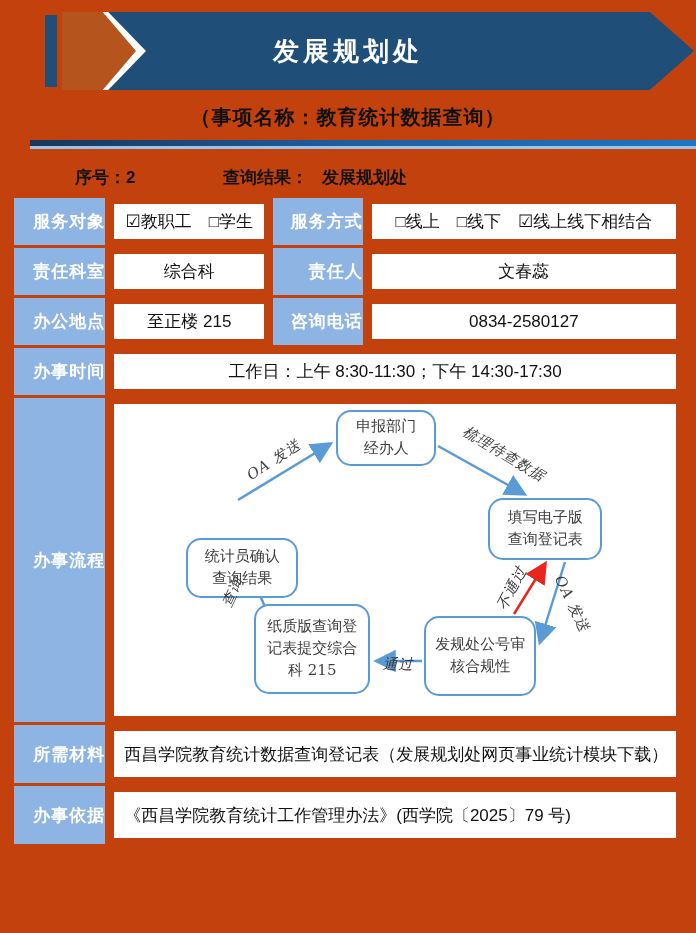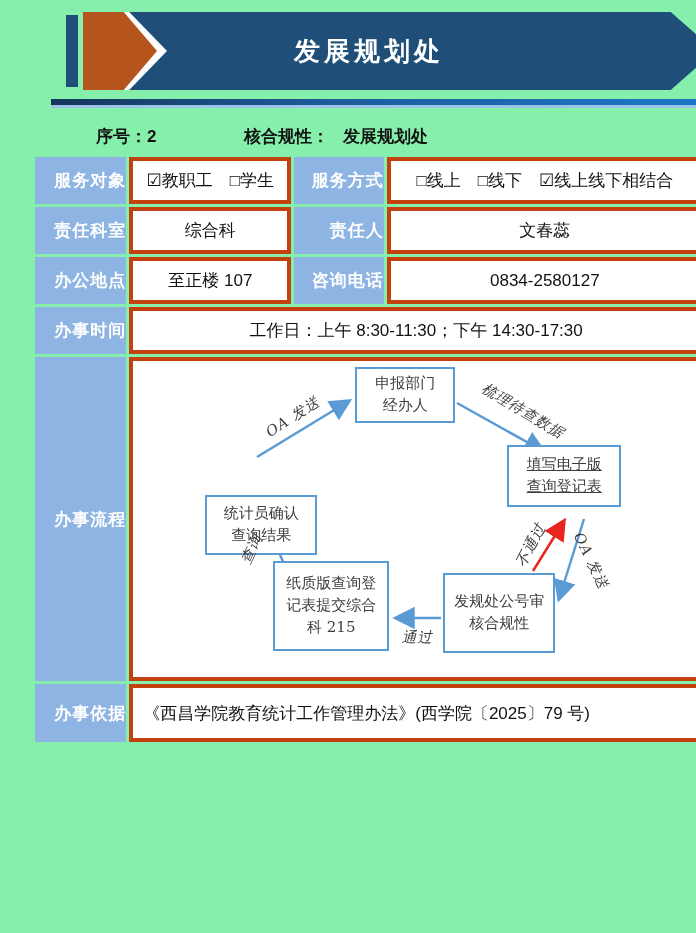--- a/index.html
+++ b/index.html
@@ -1,17 +1,17 @@
 <!DOCTYPE html>
 <html><head>
 <meta charset="utf-8">
 <style>
   * { margin: 0; padding: 0; box-sizing: border-box; }
   body { background: #ffffff; font-family: "Liberation Sans", sans-serif; }
-  .page { position: relative; width: 696px; height: 933px; background: #86efac; overflow: hidden; padding-left: 21px; }
+  .page { position: relative; width: 696px; height: 933px; background: #c2410c; overflow: hidden; }
 
   
   .banner { position: relative; height: 78px; margin-top: 12px; }
   .banner-leftbar { position: absolute; left: 45px; top: 3px; width: 12px; height: 72px; background: #1f4e79; }
   .banner-main {
     position: absolute; left: 62px; top: 0; width: 632px; height: 78px;
     background: #1f4e79;
     clip-path: polygon(0 0, 93% 0, 100% 50%, 93% 100%, 0 100%);
     display: flex; align-items: center; justify-content: center;
   }
@@ -34,32 +34,32 @@
   
   .meta-line { margin: 17px 0 0 75px; font-size: 17px; font-weight: bold; color: #111; }
   .meta-line .serial { display: inline-block; min-width: 148px; }
   .meta-line .unit-value { margin-left: 14px; }
 
   
   table.info { border-collapse: separate; border-spacing: 3px; margin: 6px 0 0 11px; width: 674px; table-layout: fixed; }
   col.c1 { width: 90px; } col.c2 { width: 160px; } col.c3 { width: 88px; } col.c4 { width: 312px; }
   td { vertical-align: middle; font-size: 17px; color: #111; }
   td.hdr { background: #8db4e2; color: #ffffff; font-weight: bold; text-align: right; letter-spacing: 1px; }
-  td.val { background: #fff; border: 4px solid #c2410c; text-align: center; }
+  td.val { background: #fff; border: 6px solid #c2410c; text-align: center; }
   td.val.left { text-align: left; padding-left: 10px; }
   tr.r-sm td { height: 47px; }
   tr.r-md td { height: 58px; }
   tr.r-flow td { height: 324px; }
 
   
   .flow-cell { position: relative; padding: 0; }
   .flow-wrap { position: absolute; inset: 0; }
   .flow-wrap svg { position: absolute; left: 0; top: 0; }
   .node {
-    position: absolute; background: #ffffff; border: 2.4px solid #5b9bd5; border-radius: 0;
+    position: absolute; background: #ffffff; border: 2.4px solid #5b9bd5; border-radius: 15px;
     display: flex; align-items: center; justify-content: center; text-align: center;
     font-family: "DejaVu Serif", serif; font-size: 15px; color: #3d3d3d;
     line-height: 1.45; white-space: pre-line;
   }
   .edge-label {
     position: absolute; font-family: "DejaVu Serif", serif; font-style: italic;
     font-size: 14.5px; color: #3d3d3d; letter-spacing: 1px; white-space: nowrap;
   }
 </style>
 </head>
@@ -69,24 +69,25 @@
 
   <div class="banner">
     <div class="banner-leftbar"></div>
     <div class="banner-main">
       <span class="banner-title">发展规划处</span>
     </div>
     <div class="banner-arrow-outline"></div>
     <div class="banner-arrow"></div>
   </div>
 
+  <div class="subtitle">（事项名称：教育统计数据查询）</div>
   <div class="divider"></div>
 
   <div class="meta-line">
-    <span class="serial">序号：2</span><span>核合规性：</span><span class="unit-value">发展规划处</span>
+    <span class="serial">序号：2</span><span>查询结果：</span><span class="unit-value">发展规划处</span>
   </div>
 
   <table class="info">
     <colgroup>
         <col class="c1">
         <col class="c2">
         <col class="c3">
         <col class="c4">
       </colgroup>
 
@@ -100,21 +101,21 @@
 
     <tr class="r-sm">
       <td class="hdr">责任科室</td>
       <td class="val">综合科</td>
       <td class="hdr">责任人</td>
       <td class="val">文春蕊</td>
     </tr>
 
     <tr class="r-sm">
       <td class="hdr">办公地点</td>
-      <td class="val">至正楼 107</td>
+      <td class="val">至正楼 215</td>
       <td class="hdr">咨询电话</td>
       <td class="val">0834-2580127</td>
     </tr>
 
     <tr class="r-sm">
       <td class="hdr">办事时间</td>
       <td class="val" colspan="3">工作日：上午 8:30-11:30；下午 14:30-17:30</td>
     </tr>
 
     <tr class="r-flow">
@@ -134,40 +135,44 @@
             <path d="M124,96 L216,40" stroke="#5b9bd5" stroke-width="2.5" fill="none" marker-end="url(#mblue)"></path>
             <path d="M324,42 L410,90" stroke="#5b9bd5" stroke-width="2.5" fill="none" marker-end="url(#mblue)"></path>
             <path d="M451,158 L426,238" stroke="#5b9bd5" stroke-width="2.5" fill="none" marker-end="url(#mblue)"></path>
             <path d="M400,210 L431,160" stroke="#e8251f" stroke-width="2.5" fill="none" marker-end="url(#mred)"></path>
             <path d="M308,257 L263,257" stroke="#5b9bd5" stroke-width="2.5" fill="none" marker-end="url(#mblue)"></path>
             <path d="M155,212 L134,164" stroke="#5b9bd5" stroke-width="2.5" fill="none" marker-end="url(#mblue)"></path>
           </svg>
 
           <div class="node" style="left:222px; top:6px; width:100px; height:56px;">申报部门
 经办人</div>
-          <div class="node" style="left:374px; top:84px; width:114px; height:62px;text-decoration:underline;">填写电子版
+          <div class="node" style="left:374px; top:94px; width:114px; height:62px;">填写电子版
 查询登记表</div>
           <div class="node" style="left:310px; top:212px; width:112px; height:80px;">发规处公号审
 核合规性</div>
           <div class="node" style="left:140px; top:200px; width:116px; height:90px;">纸质版查询登
 记表提交综合
 科 215</div>
           <div class="node" style="left:72px; top:98px; width:112px; height:60px;margin-top:36px;">统计员确认
 查询结果</div>
 
           <div class="edge-label" style="left:160px; top:56px; transform:translate(-50%,-50%) rotate(-33deg);">OA 发送</div>
           <div class="edge-label" style="left:390px; top:50px; transform:translate(-50%,-50%) rotate(31deg);">梳理待查数据</div>
           <div class="edge-label" style="left:458px; top:200px; transform:translate(-50%,-50%) rotate(64deg);">OA 发送</div>
           <div class="edge-label" style="left:398px; top:184px; transform:translate(-50%,-50%) rotate(-62deg);">不通过</div>
-          <div class="edge-label" style="left:284px; top:276px; transform:translate(-50%,-50%);">通过</div>
+          <div class="edge-label" style="left:284px; top:260px; transform:translate(-50%,-50%);">通过</div>
           <div class="edge-label" style="left:119px; top:188px; transform:translate(-50%,-50%) rotate(-65deg);">查询</div>
         </div>
       </td>
     </tr>
 
+    <tr class="r-md">
+      <td class="hdr">所需材料</td>
+      <td class="val left" colspan="3">西昌学院教育统计数据查询登记表（发展规划处网页事业统计模块下载）</td>
+    </tr>
 
     <tr class="r-md">
       <td class="hdr">办事依据</td>
       <td class="val left" colspan="3">《西昌学院教育统计工作管理办法》(西学院〔2025〕79 号)</td>
     </tr>
 
   </tbody>
     </table>
 </div>
 

